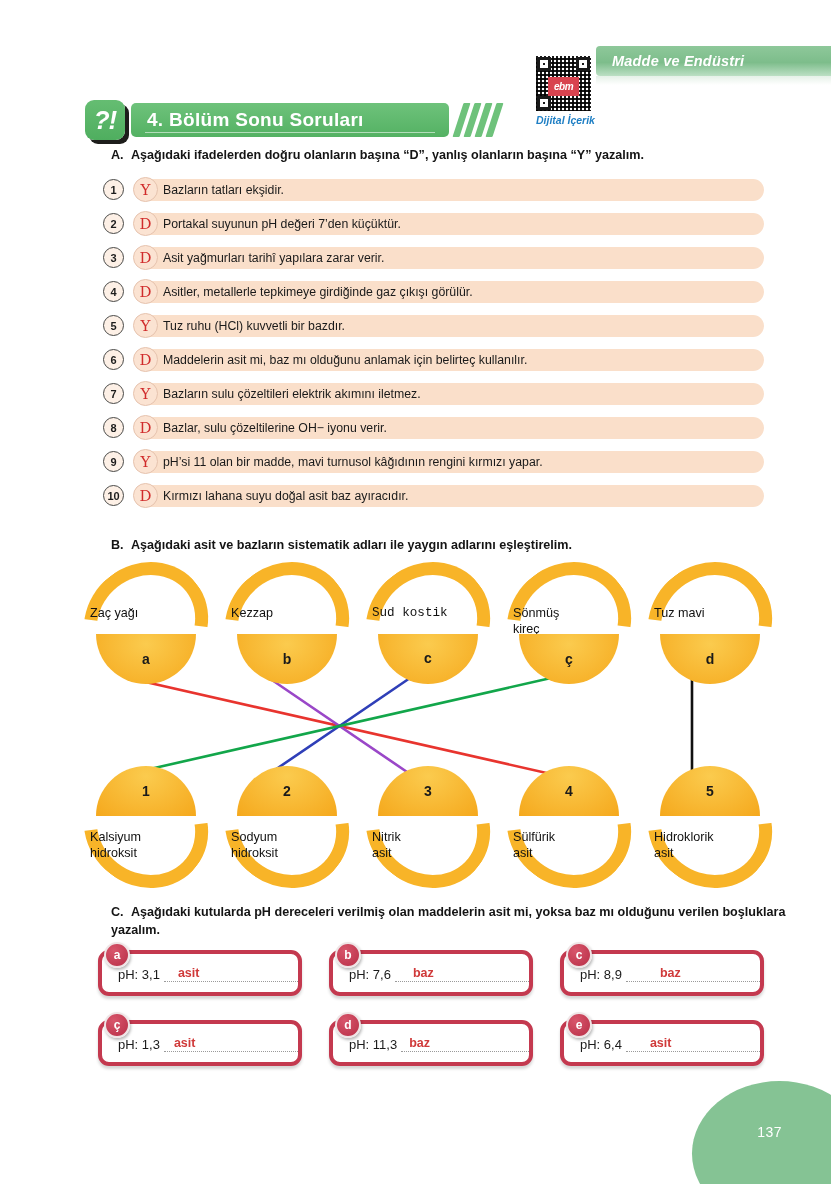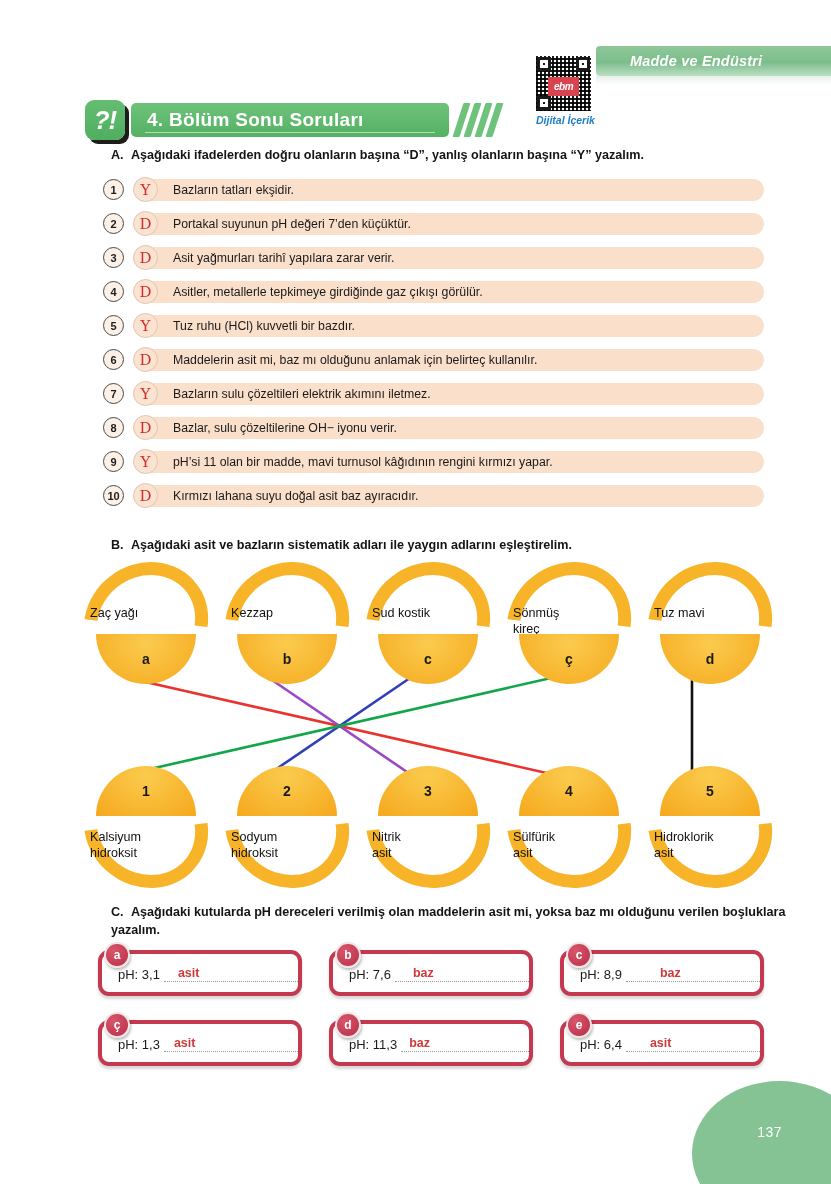--- a/index.html
+++ b/index.html
@@ -14,21 +14,21 @@
   
   #header-banner {
     position: absolute; top: 46px; left: 596px;
     width: 235px; height: 30px;
     background: linear-gradient(180deg,#8ec89a 0%, #7dbd8b 55%, #bcdfc4 100%);
     border-radius: 4px 0 0 4px;
     display: flex; align-items: center;
   }
   #header-banner .txt {
     color: #ffffff; font-style: italic; font-weight: bold;
-    font-size: 14.5px; padding-left: 34px; letter-spacing: .2px;
+    font-size: 14.5px; padding-left: 16px; letter-spacing: .2px;
     white-space: nowrap;
   }
   #banner-shadow {
     position:absolute; top:76px; left:596px; width:235px; height:9px;
     background: linear-gradient(180deg,#e6f1e8 0%, #ffffff 100%);
   }
 
   
   #qr-block { position: absolute; top: 56px; left: 536px; width: 60px; }
   #qr-code {
@@ -108,21 +108,21 @@
     border:1.2px solid #e6c3ae; background:#fbe3d2;
     display:flex; align-items:center; justify-content:center;
     font-size:15px; color:#d02b2b; flex:0 0 auto;
     margin-left:9px; z-index:2; font-family:"DejaVu Serif", serif;
   }
   .q-bar {
     position:absolute; left:33px; right:0; height:22px;
     background:#fadfca; border-radius:11px; z-index:1;
   }
   .q-text {
-    position:relative; z-index:2; margin-left:15px;
+    position:relative; z-index:2; margin-left:5px;
     font-size:12.3px; color:#1a1a1a; white-space:nowrap;
   }
 
   
   #diagram-b { position:absolute; top:556px; left:82px; width:690px; height:330px; }
   .node { position:absolute; width:128px; height:118px; }
   .node .ring {
     position:absolute; left:0; top:0; width:128px; height:118px;
     border:13px solid #f8b428; border-radius:50%;
   }
@@ -304,21 +304,21 @@
 <div class="node top" style="left: 0px; top: 8px;">
       <div class="ring"></div>
       <div class="lbl">Zaç yağı</div>
       <div class="cap">a</div>
     </div>
     <div class="node top" style="left: 141px; top: 8px;">
       <div class="ring"></div>
       <div class="lbl">Kezzap</div>
       <div class="cap">b</div>
     </div>
-    <div class="node top" style="left: 282px; top: 8px;">
+    <div class="node top" style="left: 282px; top: 8px; font-family: Liberation Mono, monospace;">
       <div class="ring"></div>
       <div class="lbl">Sud kostik</div>
       <div class="cap">c</div>
     </div>
     <div class="node top" style="left: 423px; top: 8px;">
       <div class="ring"></div>
       <div class="lbl">Sönmüş<br>kireç</div>
       <div class="cap">ç</div>
     </div>
     <div class="node top" style="left: 564px; top: 8px;">

